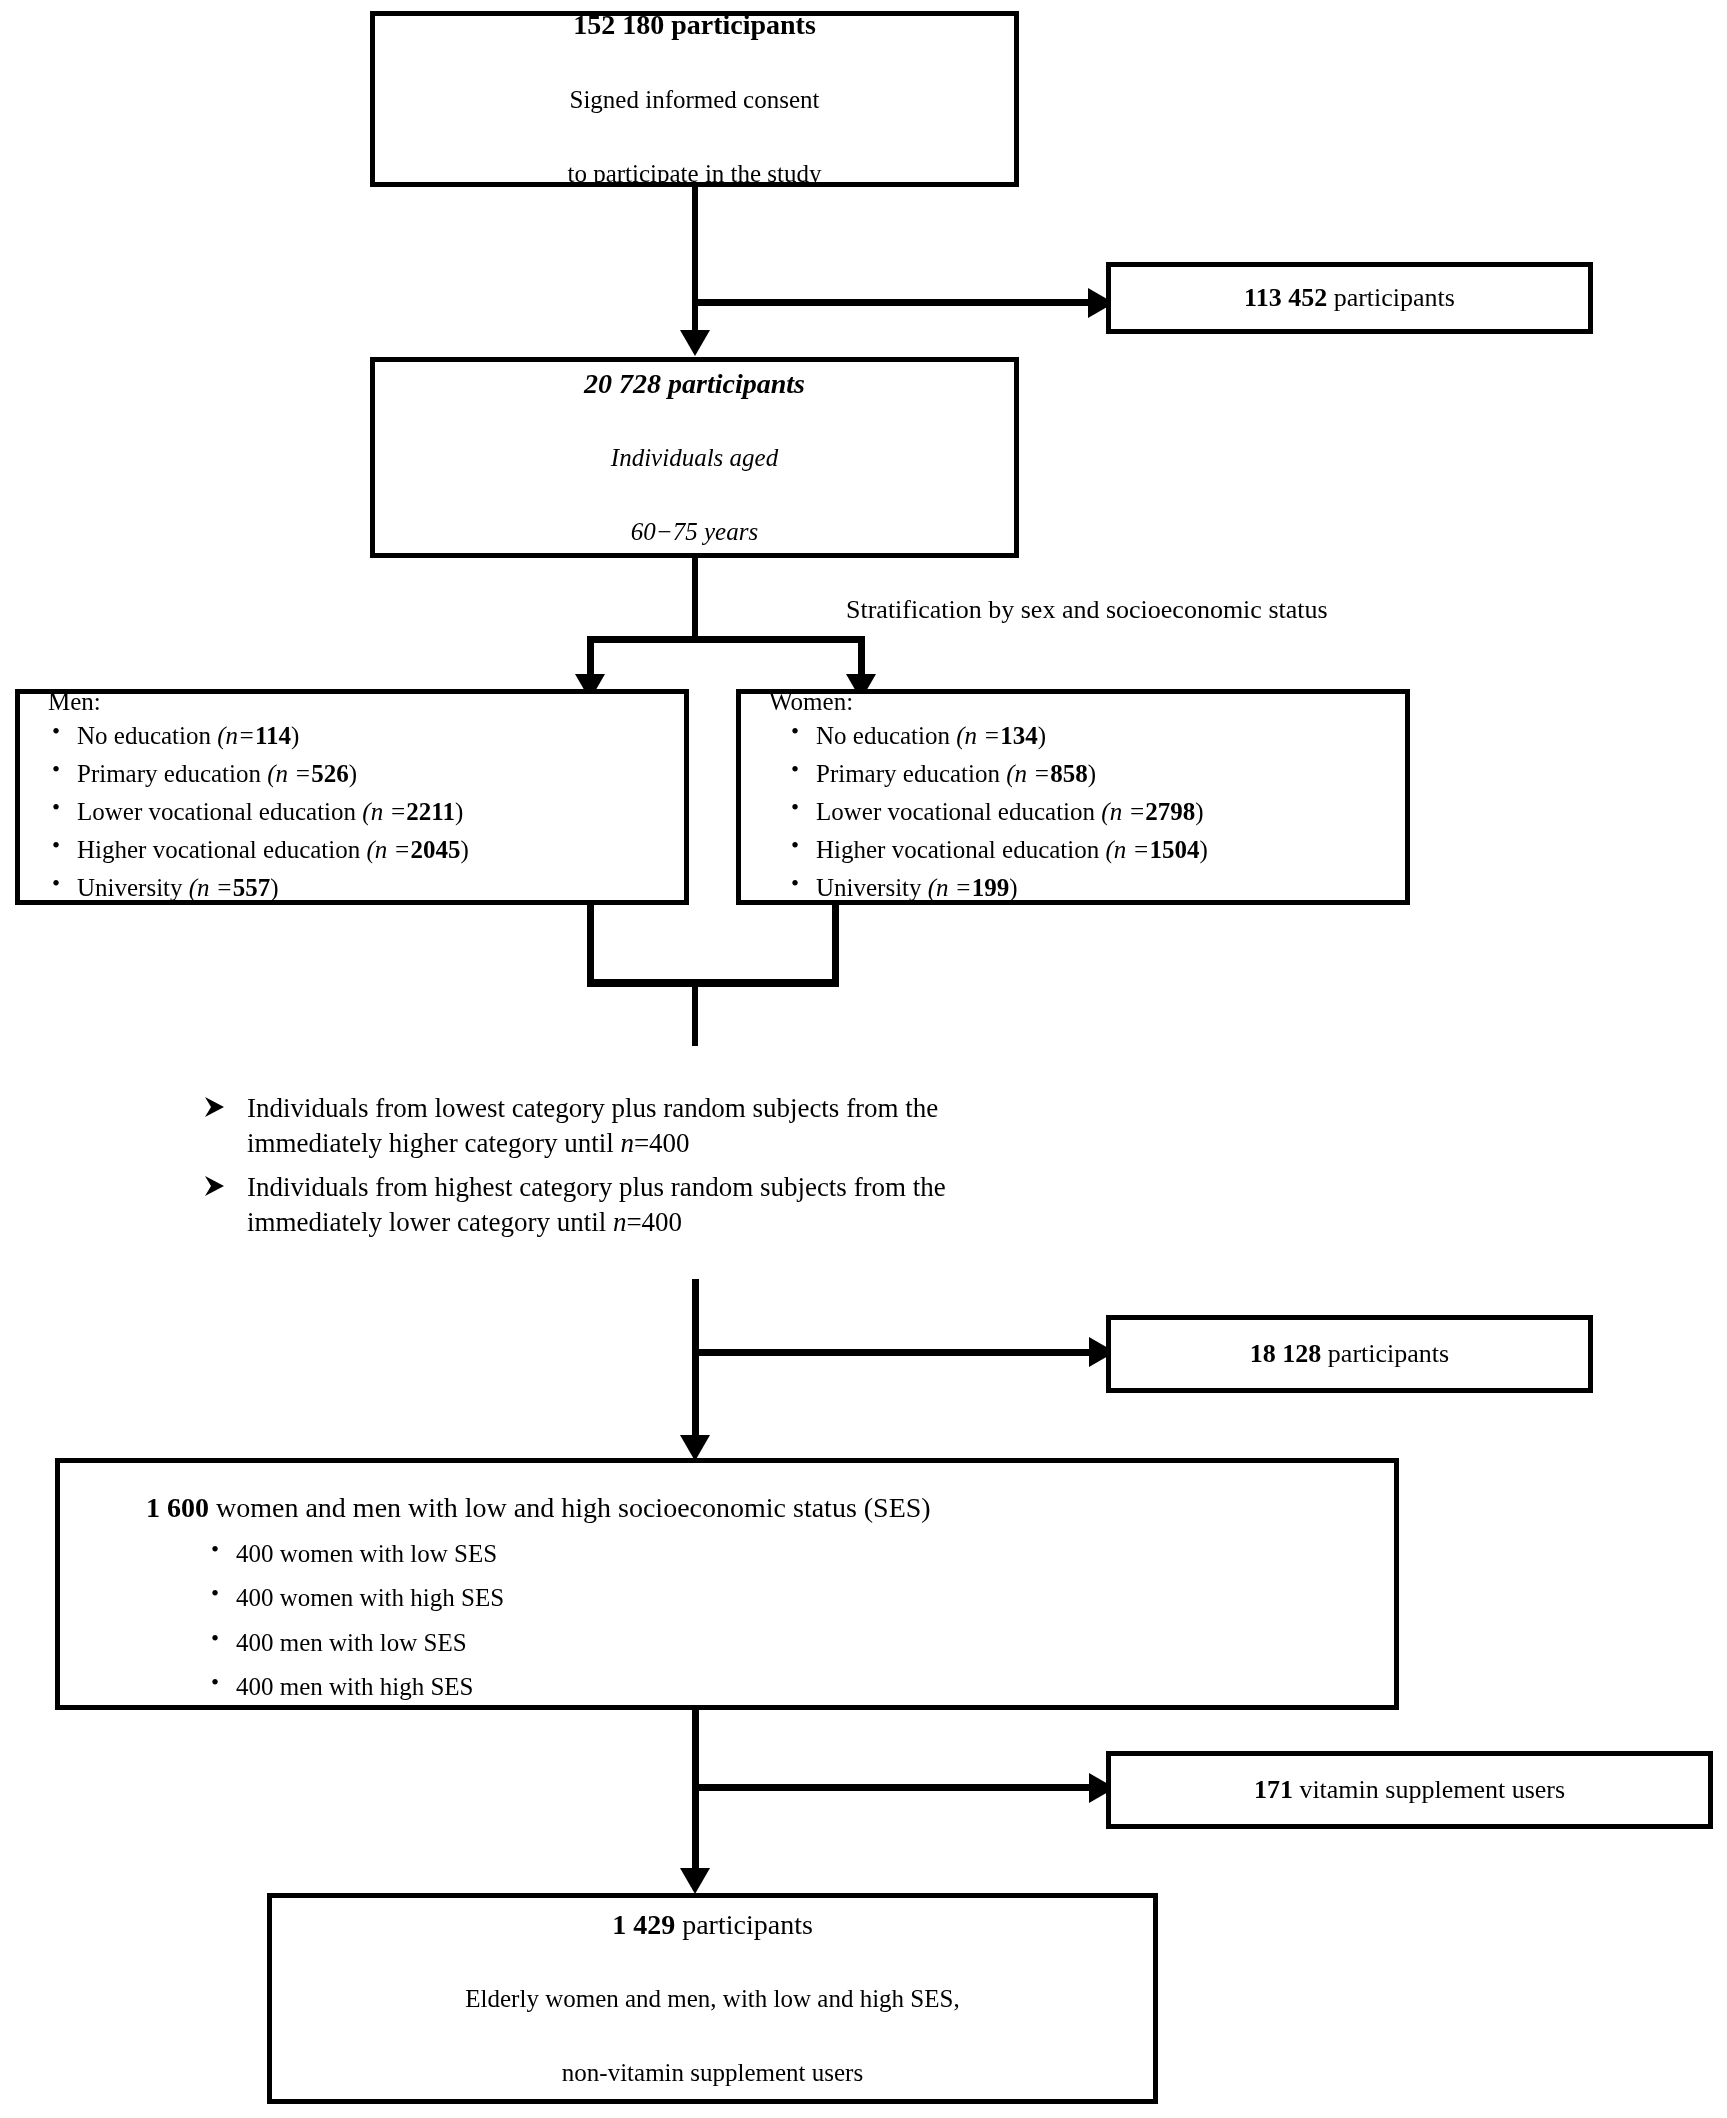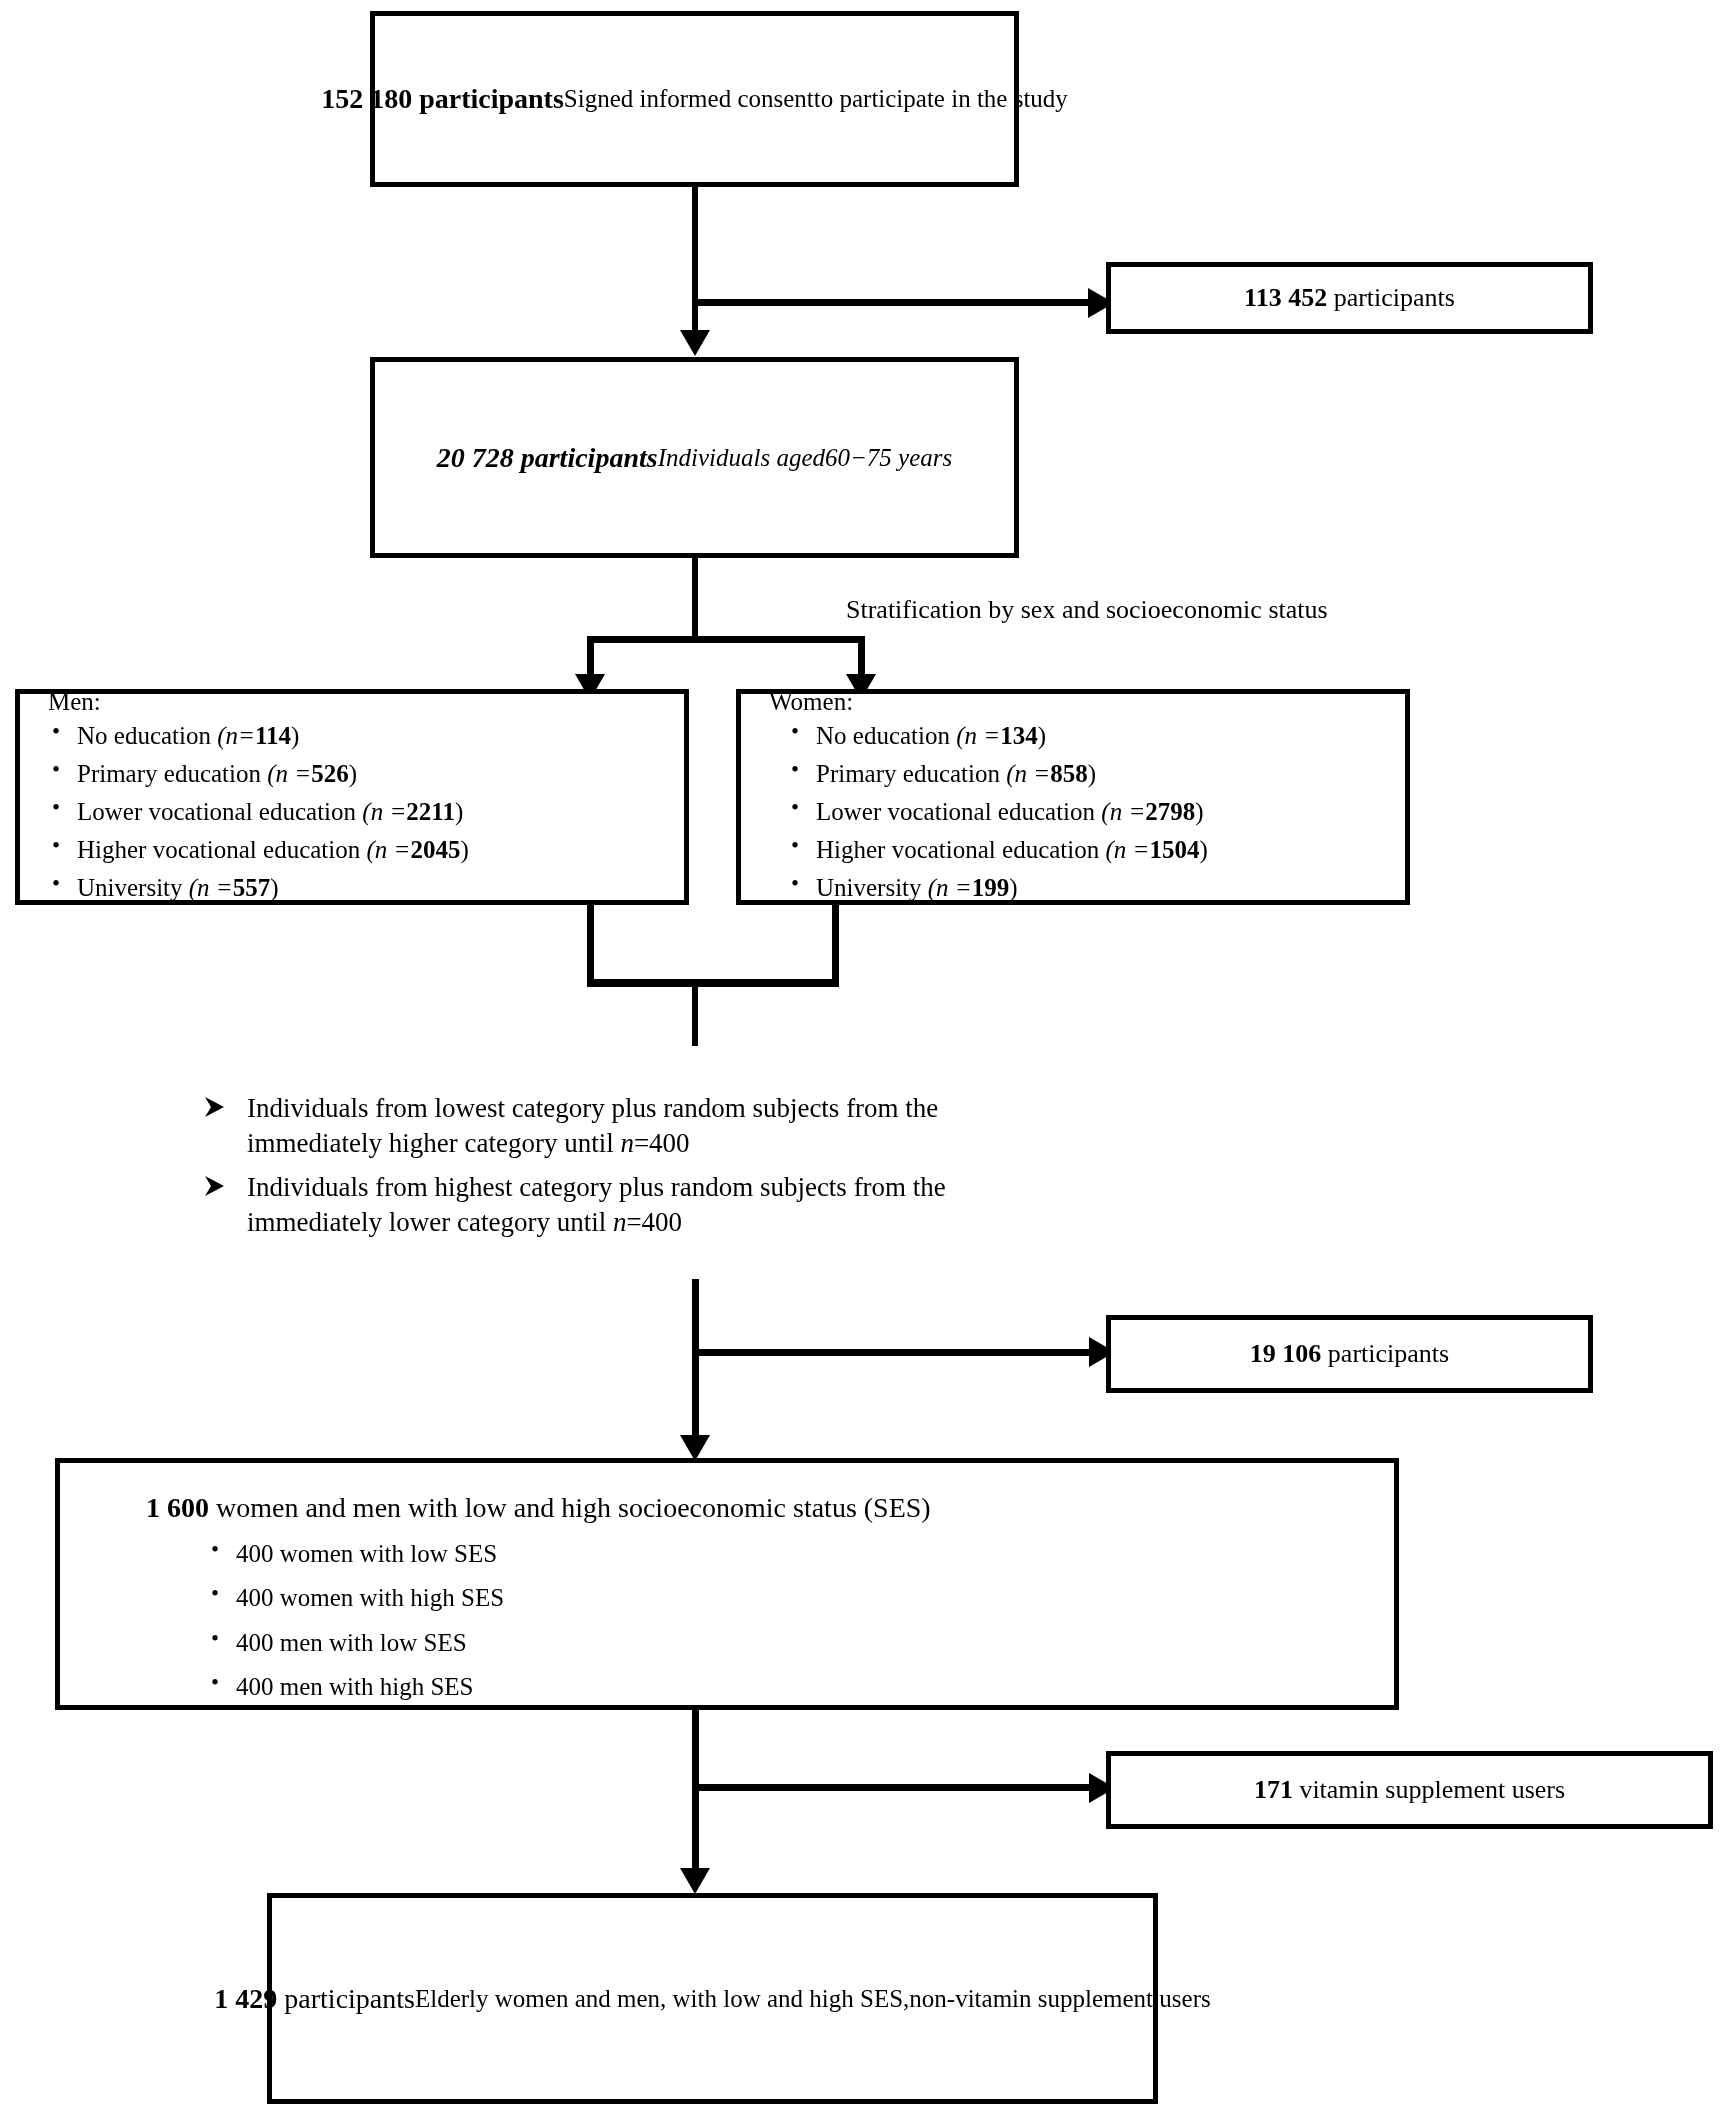--- a/index.html
+++ b/index.html
@@ -21,24 +21,25 @@
   
   .box {
     position: absolute;
     box-sizing: border-box;
     border: 5.5px solid #000;
     background: #fff;
     z-index: 5;
   }
   .box-center {
     display: flex;
-    flex-direction: row;
+    flex-direction: column;
     align-items: center;
     justify-content: center;
     text-align: right;
+    gap: 42px;
   }
   .box-left {
     display: flex;
     flex-direction: column;
     justify-content: center;
     text-align: left;
   }
 
   
   .ttl {
@@ -248,21 +249,21 @@
   </div>
 
   <div class="vline" style="left:692px; top:1279px; width:7px; height:166px;"></div>
   <div class="arrowdown" style="left:680px; top:1435px;"></div>
 
   <div class="hline" style="left:692px; top:1349px; width:412px; height:7px;"></div>
   <div class="arrowright" style="left:1089px; top:1337px;"></div>
 
   <div class="box box-center" style="left:1106px; top:1315px; width:487px; height:78px;">
     <div class="mix">
-      <b>19 106</b><span class="reg">&nbsp;</span><span class="reg">participants</span>
+      <b>18 128</b><span class="reg">&nbsp;</span><span class="reg">participants</span>
     </div>
   </div>
 
   <div class="box" style="left:55px; top:1458px; width:1344px; height:252px; padding:28px 12px 0 86px;">
     <div class="mix" style="font-size:28px;">
       <b>1 600</b><span class="reg"> women and men with low and high socioeconomic status (SES)</span>
     </div>
     <ul class="slist" style="margin-left:60px;">
       <li>400 women with low SES</li>
       <li>400 women with high SES</li>

